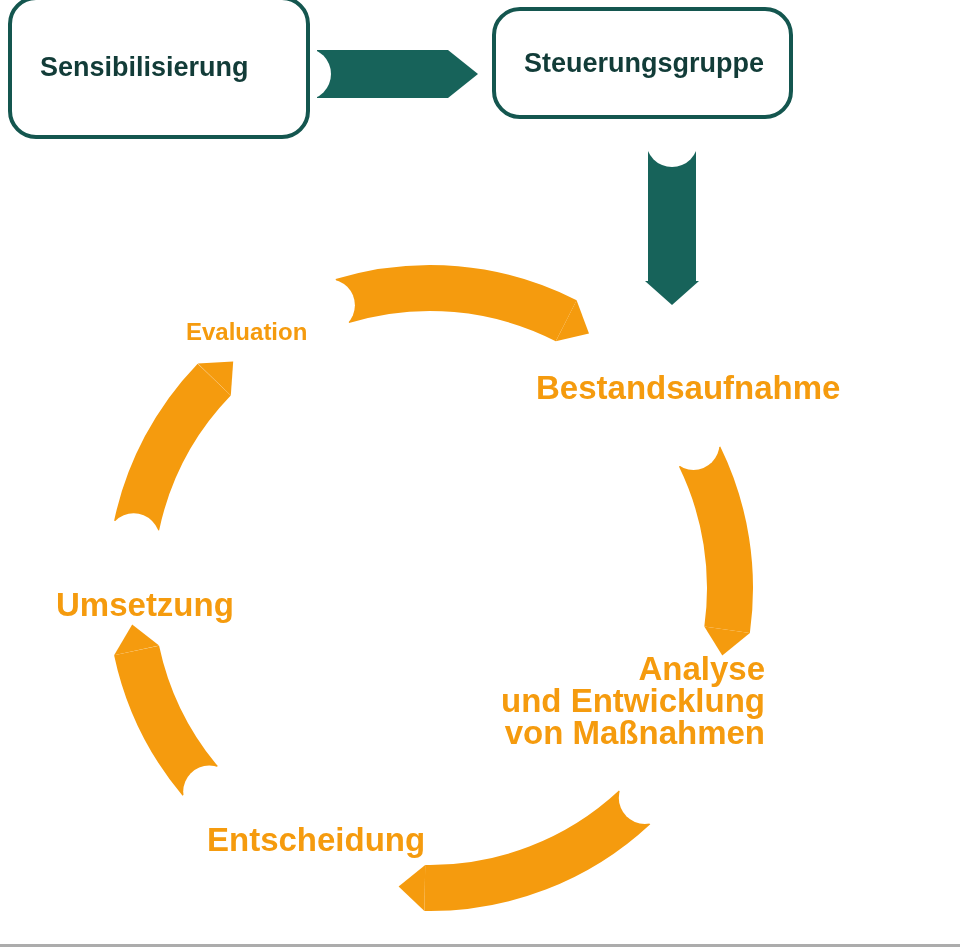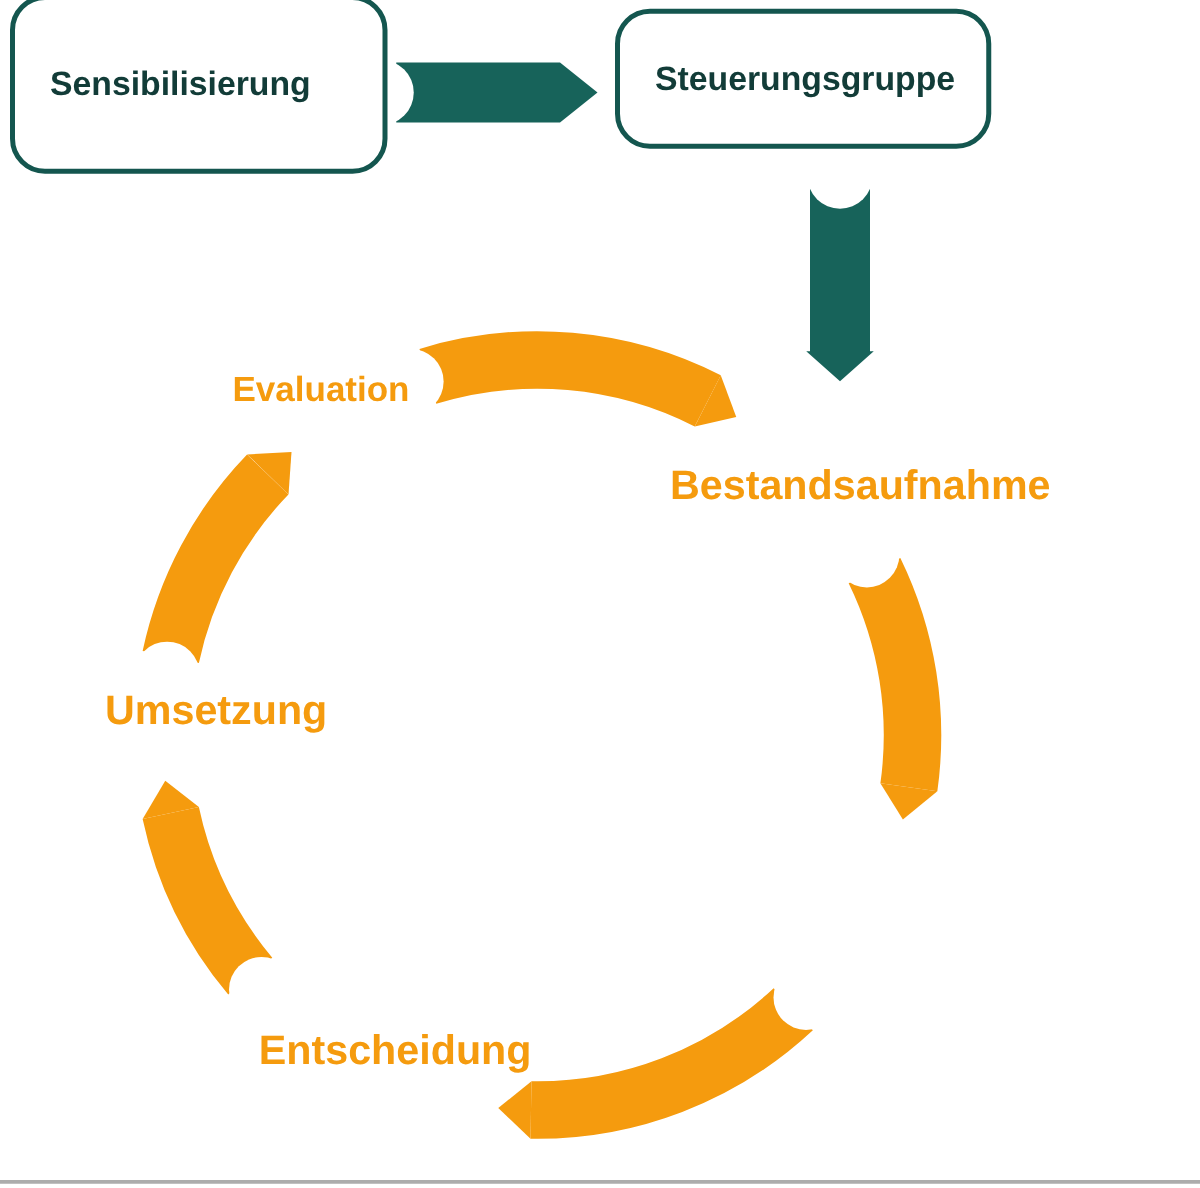--- a/index.html
+++ b/index.html
@@ -18,22 +18,22 @@
   }
   .box-sensibilisierung{left:8px;top:-4px;width:302px;height:143px;}
   .box-steuerungsgruppe{left:492px;top:7px;width:301px;height:112px;}
   .cycle-label{
     position:absolute;color:#F59B0E;font-weight:700;font-size:33px;white-space:pre-line;
     line-height:32px;
   }
   .lbl-bestandsaufnahme{left:536px;top:372px;}
   .lbl-analyse{right:195px;top:653px;text-align:right;}
   .lbl-entscheidung{left:207px;top:824px;}
-  .lbl-umsetzung{left:56px;top:552px;margin-left:28px;}
-  .lbl-evaluation{left:186px;top:296px;font-size:28px;}
+  .lbl-umsetzung{left:56px;top:589px;}
+  .lbl-evaluation{left:186px;top:316px;font-size:24px;}
   .divider{
     position:absolute;left:0;top:944px;width:960px;height:3px;background:#ACACAC;
   }
 </style>
 </head>
 <body>
 
 <div class="canvas">
 
   <svg class="layer" viewBox="0 0 960 950">
@@ -82,20 +82,23 @@
   <div class="flow-box box-sensibilisierung">
     <span class="box-label">Sensibilisierung</span>
   </div>
 
   <div class="flow-box box-steuerungsgruppe">
     <span class="box-label">Steuerungsgruppe</span>
   </div>
 
   <div class="cycle-label lbl-bestandsaufnahme">Bestandsaufnahme</div>
 
+  <div class="cycle-label lbl-analyse">Analyse
+und Entwicklung
+von Maßnahmen</div>
 
   <div class="cycle-label lbl-entscheidung">Entscheidung</div>
 
   <div class="cycle-label lbl-umsetzung">Umsetzung</div>
 
   <div class="cycle-label lbl-evaluation">Evaluation</div>
 
   <div class="divider"></div>
 
 </div>

